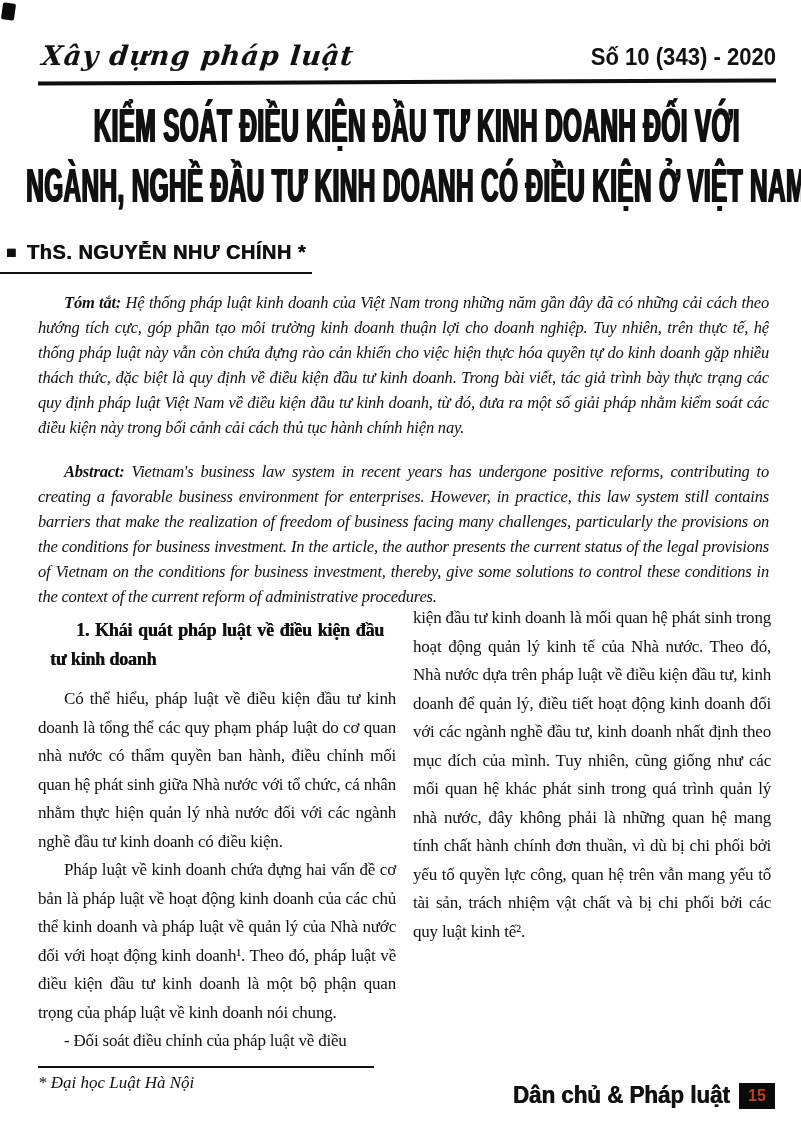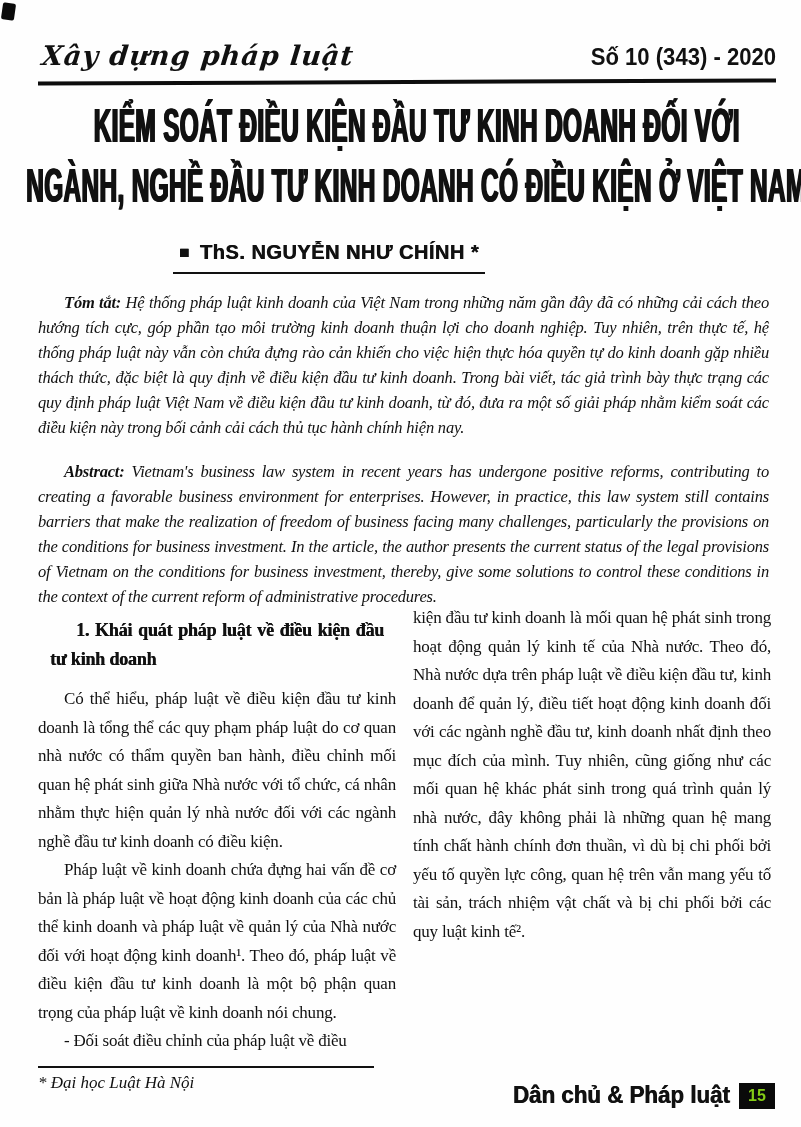--- a/index.html
+++ b/index.html
@@ -39,21 +39,21 @@
     margin-left:31px;
   }
   .title-line>span{
     display:inline-block;
     transform:scale(0.66,1.32);
     transform-origin:50% 20%;
     text-shadow:1.6px 0 0 currentColor, -0.8px 0 0 currentColor;
     letter-spacing:0.5px;
   }
   
-  .author{position:absolute;left:0;top:241px;width:658px;text-align:center;}
+  .author{position:absolute;left:0;top:241px;width:658px;}
   .author-inner{
     display:inline-block;
     font-family:"Liberation Sans", sans-serif;
     font-weight:bold;font-size:20px;letter-spacing:0.5px;
     border-bottom:2.5px solid #111;
     padding:0 6px 8px 6px;
     text-shadow:0.6px 0 0 currentColor;
   }
   .author-bullet{font-size:17px;margin-right:10px;position:relative;top:-1px;}
   
@@ -87,21 +87,21 @@
   }
   
   .footer{position:absolute;right:26px;top:1082px;display:flex;align-items:center;gap:9px;}
   .footer-journal{
     font-family:"Liberation Sans", sans-serif;
     font-weight:bold;font-size:23px;
     text-shadow:0.7px 0 0 currentColor;
     transform:scaleX(0.97);transform-origin:right center;
   }
   .footer-pagebox{
-    width:36px;height:26px;background:#0a0a0a;color:#84cc16;
+    width:36px;height:26px;background:#0a0a0a;color:#c2410c;
     display:flex;align-items:center;justify-content:center;
     font-family:"Liberation Sans", sans-serif;font-weight:bold;font-size:16px;
   }
 </style>
 </head>
 <body>
 
 <div class="page">
 
   <div class="corner-blob"></div>

